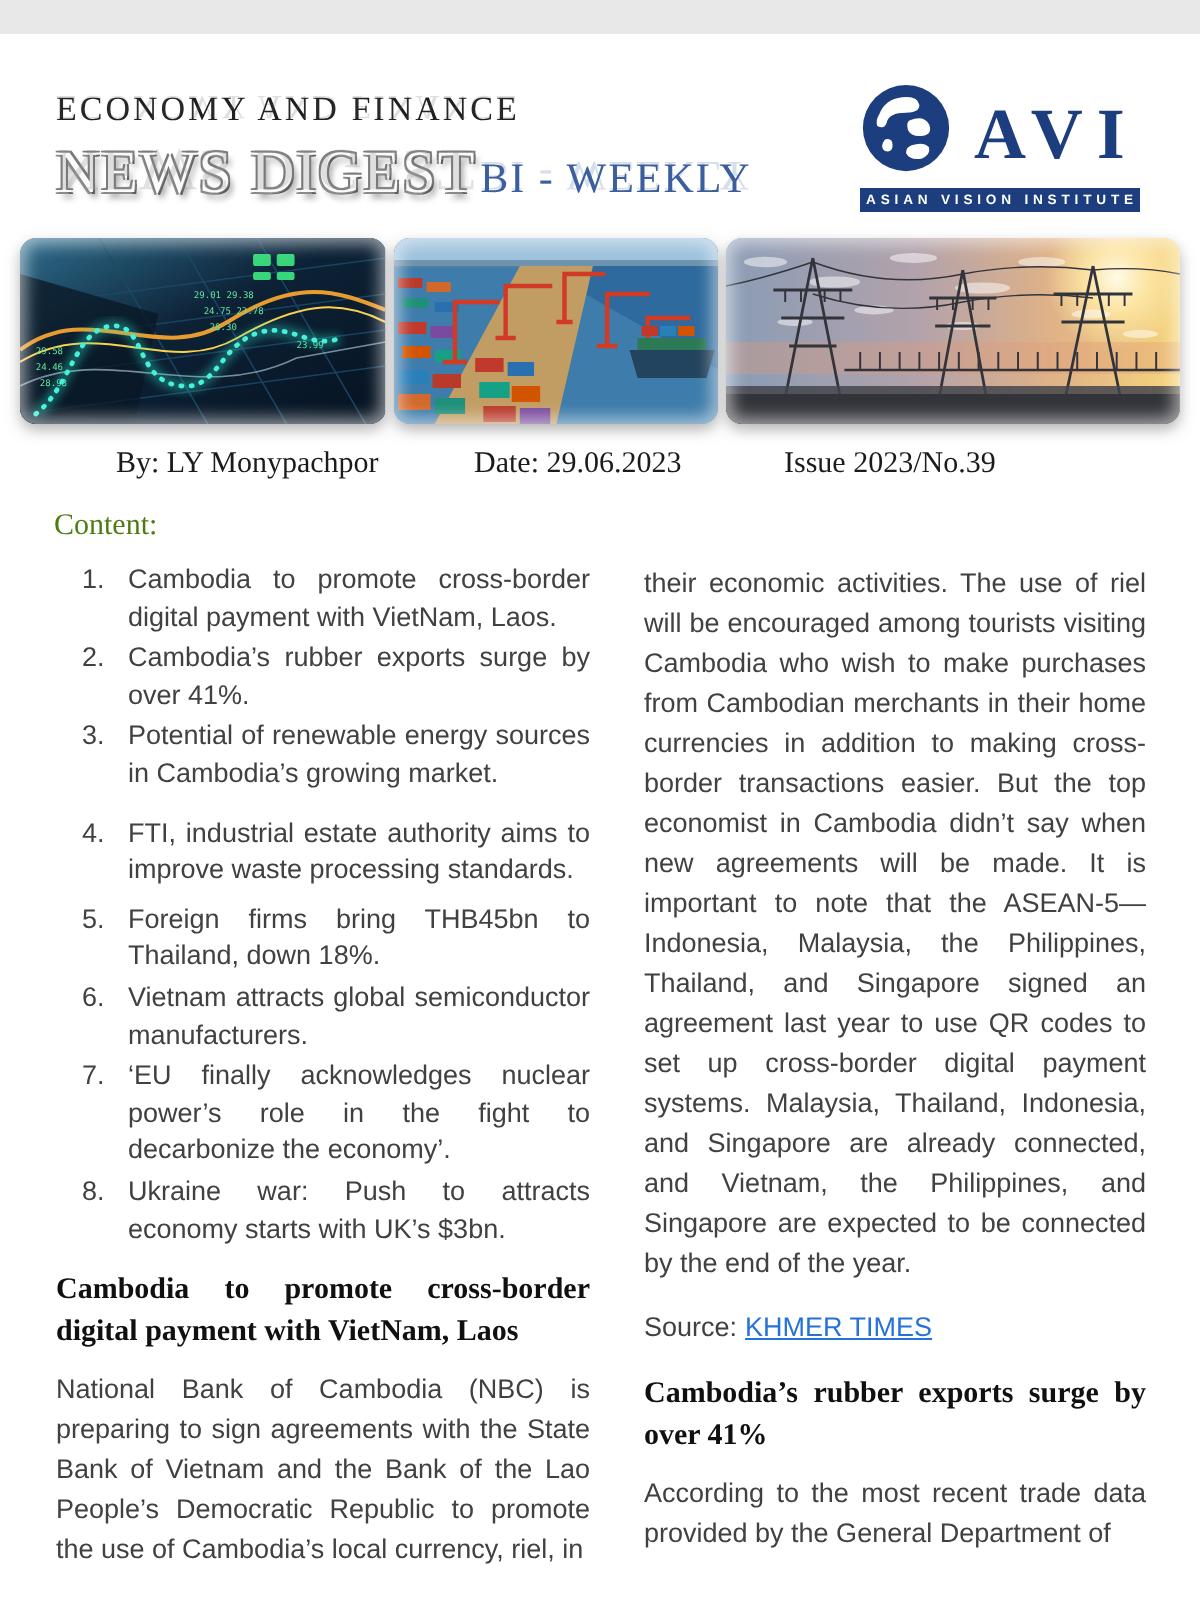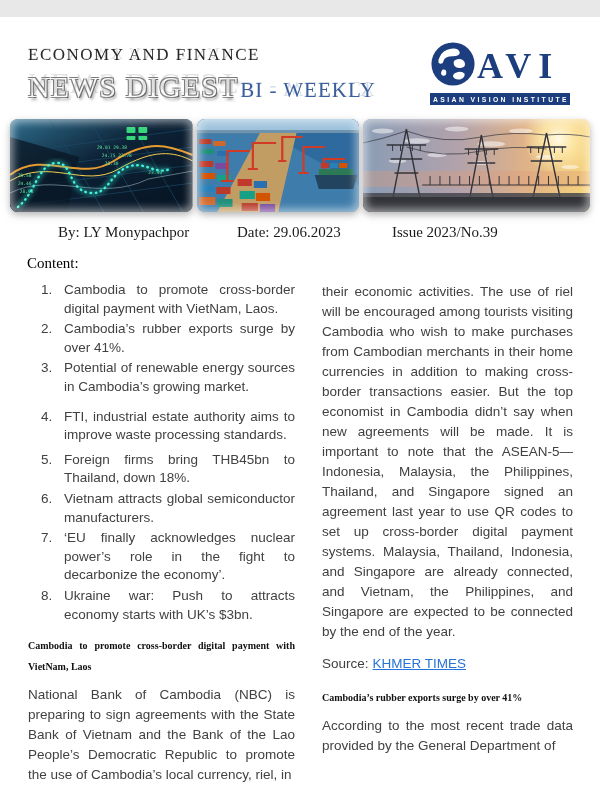--- a/index.html
+++ b/index.html
@@ -28,21 +28,21 @@
                 1px 1px 0 #5f5f5f, 2px 3px 3px rgba(0,0,0,.4);
   }
   .news-title.reflect::after { color:#9a9a9a; opacity:.28; }
   .subtitle {
     font-family:"Liberation Serif", serif; font-size:21px; letter-spacing:1px;
     color:#3b5f9c; position:relative; display:inline-block;
   }
   .subtitle.reflect::after { color:#3b5f9c; opacity:.2; }
   
   .logo { position:absolute; top:24px; right:30px; width:140px; }
-  .logo-top { display:flex; align-items:center; justify-content:flex-start; gap:1px; }
+  .logo-top { display:flex; align-items:center; justify-content:flex-start; gap:11px; }
   .logo-acronym {
     font-family:"Liberation Serif", serif; font-weight:700; font-size:36px;
     color:#1c3e7e; letter-spacing:7px; line-height:1;
   }
   .logo-bar {
     margin-top:2px; background:#1c3e7e; color:#ffffff; text-align:center;
     font-size:6.8px; font-weight:700; letter-spacing:2.4px; padding:3px 0 2px 2px;
   }
   
   .banner { display:flex; gap:4px; padding:0 10px; margin-top:15px; height:93px; }
@@ -52,38 +52,38 @@
            box-shadow:inset 0 0 8px 3px rgba(255,255,255,.55); pointer-events:none; }
   .photo svg { width:100%; height:100%; display:block; }
   .ph-1 { flex:0 0 31.5%; } .ph-2 { flex:0 0 28%; } .ph-3 { flex:1; }
   
   .byline { position:relative; height:20px; margin-top:12px;
             font-family:Liberation Serif, serif; font-size:15px; color:#1b1b1b; }
   .byline span { position:absolute; top:0; white-space:nowrap; }
   .by-author { left:58px; } .by-date { left:237px; } .by-issue { left:392px; }
   
   .content-label { margin:11px 0 0 27px; font-family:"Liberation Serif", serif;
-                   font-size:15px; color:#000000; }
+                   font-size:15px; color:#4d7c0f; }
   .columns { display:flex; gap:27px; padding:9px 27px 0 28px; }
   .col-left  { flex:0 0 267px; }
   .col-right { flex:1; }
   .col-left, .col-right { font-size:13.5px; color:#414141; }
   ol.toc { list-style:none; counter-reset:toc; }
   ol.toc li {
     counter-increment:toc; position:relative; padding-left:36px;
     text-align:justify; line-height:18.6px; margin-bottom:2px;
   }
   ol.toc li::before {
     content:counter(toc) "."; position:absolute; left:13px; width:18px;
     color:#414141;
   }
   ol.toc li:nth-child(3) { margin-bottom:11px; }
   ol.toc li:nth-child(4) { margin-bottom:6px; }
   h2.article-heading {
-    font-family:"Liberation Serif", serif; font-size:10px; font-weight:700;
+    font-family:"Liberation Serif", serif; font-size:15px; font-weight:700;
     color:#101010; line-height:21px; text-align:justify; margin:11px 0 0;
   }
   p.body-text { text-align:justify; line-height:20px; margin:8px 0 0; }
   .col-right p.first { margin-top:1px; }
   p.source { margin:14px 0 0; font-size:13.5px; color:#414141; }
   a.source-link { color:#2673d8; text-decoration:underline; margin-left:4px; }
   .col-right h2.article-heading { margin-top:16px; }
 </style>
 </head>
 <body>

